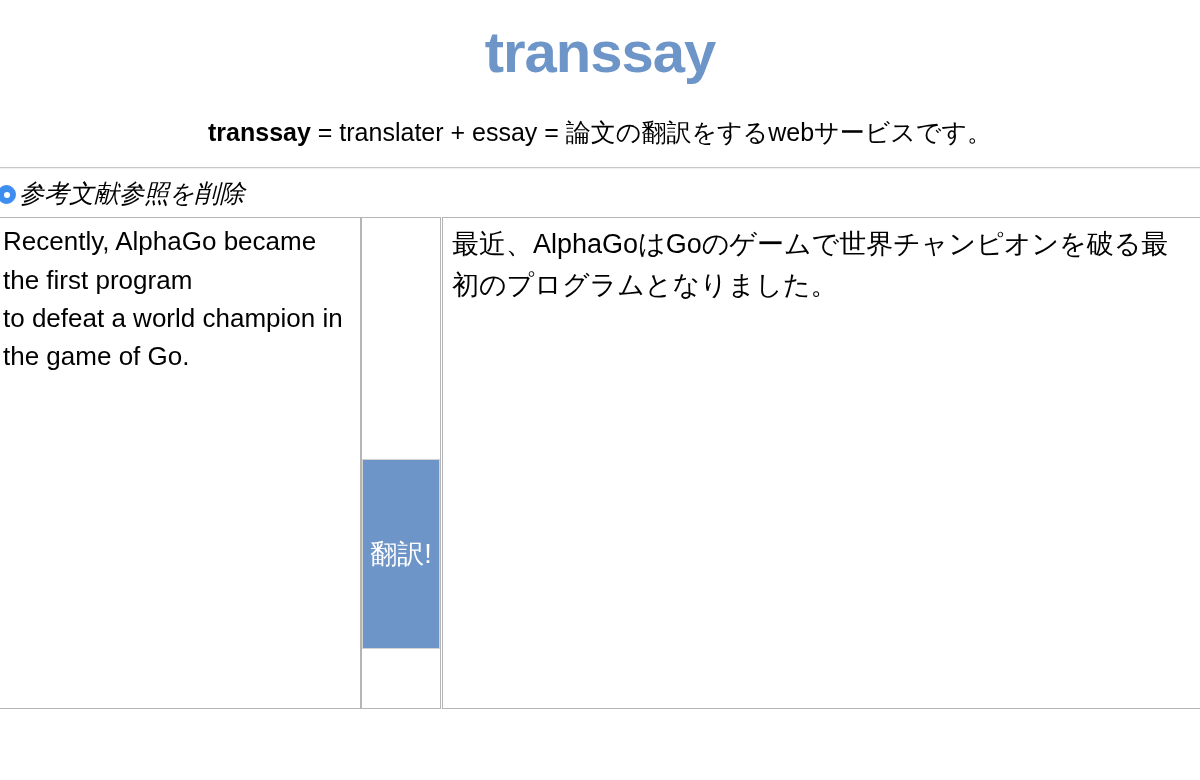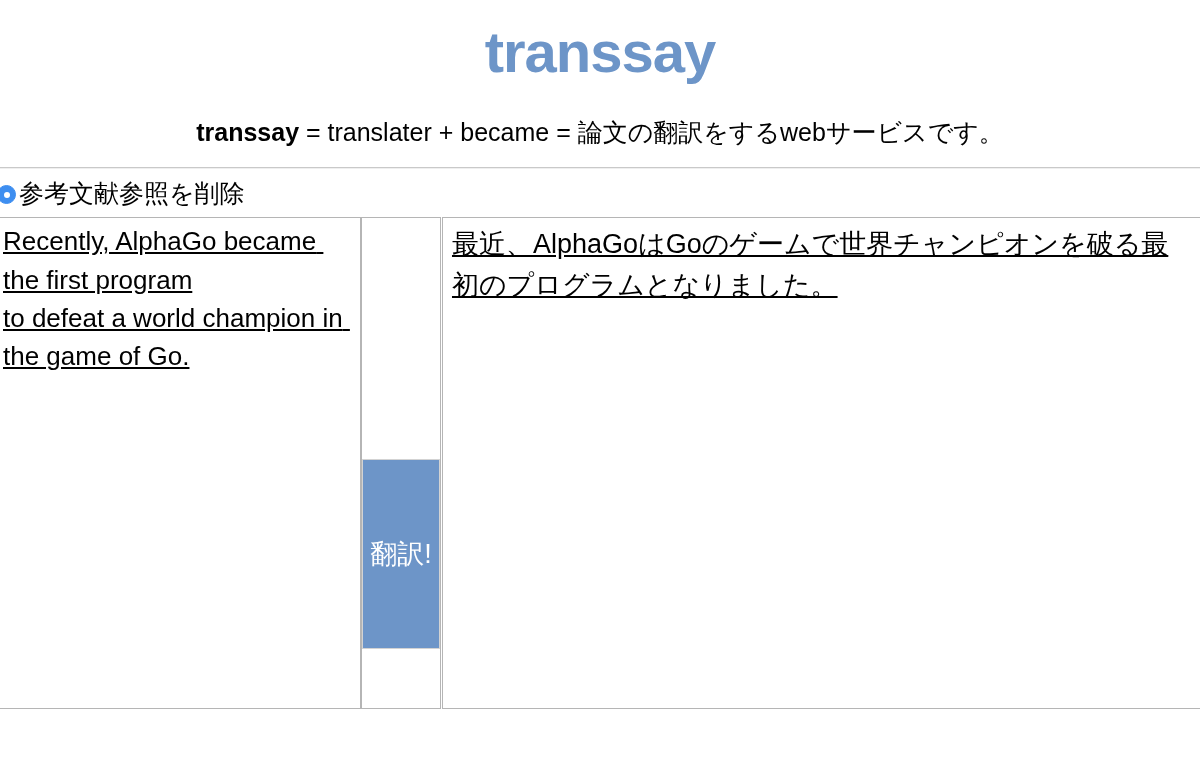--- a/index.html
+++ b/index.html
@@ -94,28 +94,28 @@
     margin: -3px 0 0 -3px;
     border-radius: 50%;
     background: #ffffff;
   }
   .radio-dot.unchecked {
     background: #ffffff;
     border: 1px solid #b6b6b6;
   }
   .option-label {
     padding-bottom: 2px;
+    font-style: italic;
   }
 
   
   .panels {
     display: flex;
     align-items: stretch;
     height: 492px;
-    text-decoration: underline;
   }
 
   .panel {
     box-sizing: border-box;
     border: 1px solid #b5b5b5;
     background: #ffffff;
     overflow: hidden;
   }
 
   .panel-input {
@@ -182,21 +182,21 @@
     white-space: pre-wrap;
     word-wrap: break-word;
   }
 </style>
 </head>
 <body>
 
 <h1 class="site-title">transsay</h1>
 
 <p class="tagline">
-  <span class="brand">transsay</span><span> = translater + became = 論文の翻訳をするwebサービスです。</span>
+  <span class="brand">transsay</span><span> = translater + essay = 論文の翻訳をするwebサービスです。</span>
 </p>
 
 <hr class="divider">
 
 <div class="options">
   <label class="option">
     <span class="radio-dot checked"></span>
     <span class="option-label">参考文献参照を削除</span>
   </label>
 </div>

